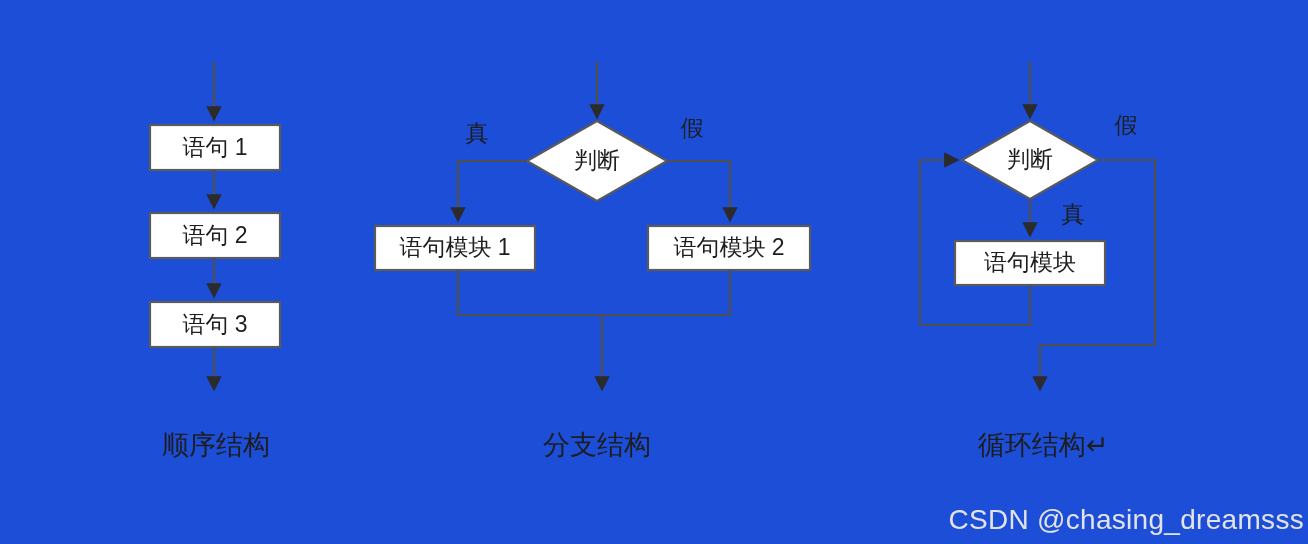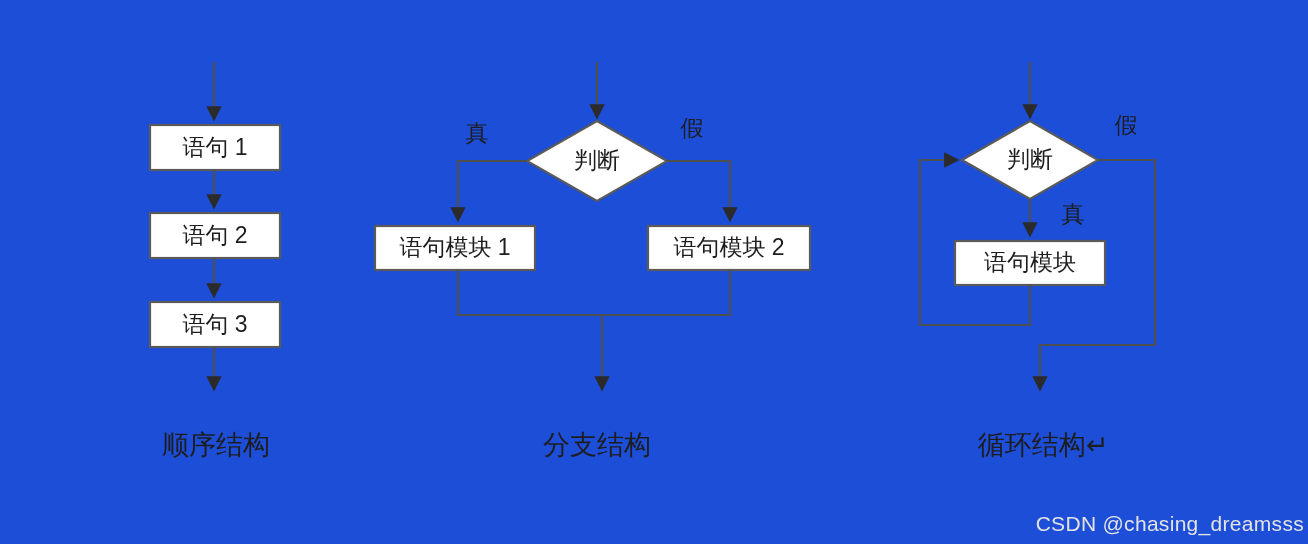--- a/index.html
+++ b/index.html
@@ -52,21 +52,21 @@
   .link {
     fill: none;
     stroke: #4f4f4f;
     stroke-width: 2.2;
   }
   .watermark {
     position: absolute;
     right: 28px;
     bottom: 8px;
     color: #e3e3e3;
-    font-size: 21px;
+    font-size: 28px;
     font-family: "Liberation Sans", "DejaVu Sans", sans-serif;
     letter-spacing: 0.3px;
     white-space: nowrap;
   }
 </style>
 </head>
 <body>
 
 <div id="page">
 

